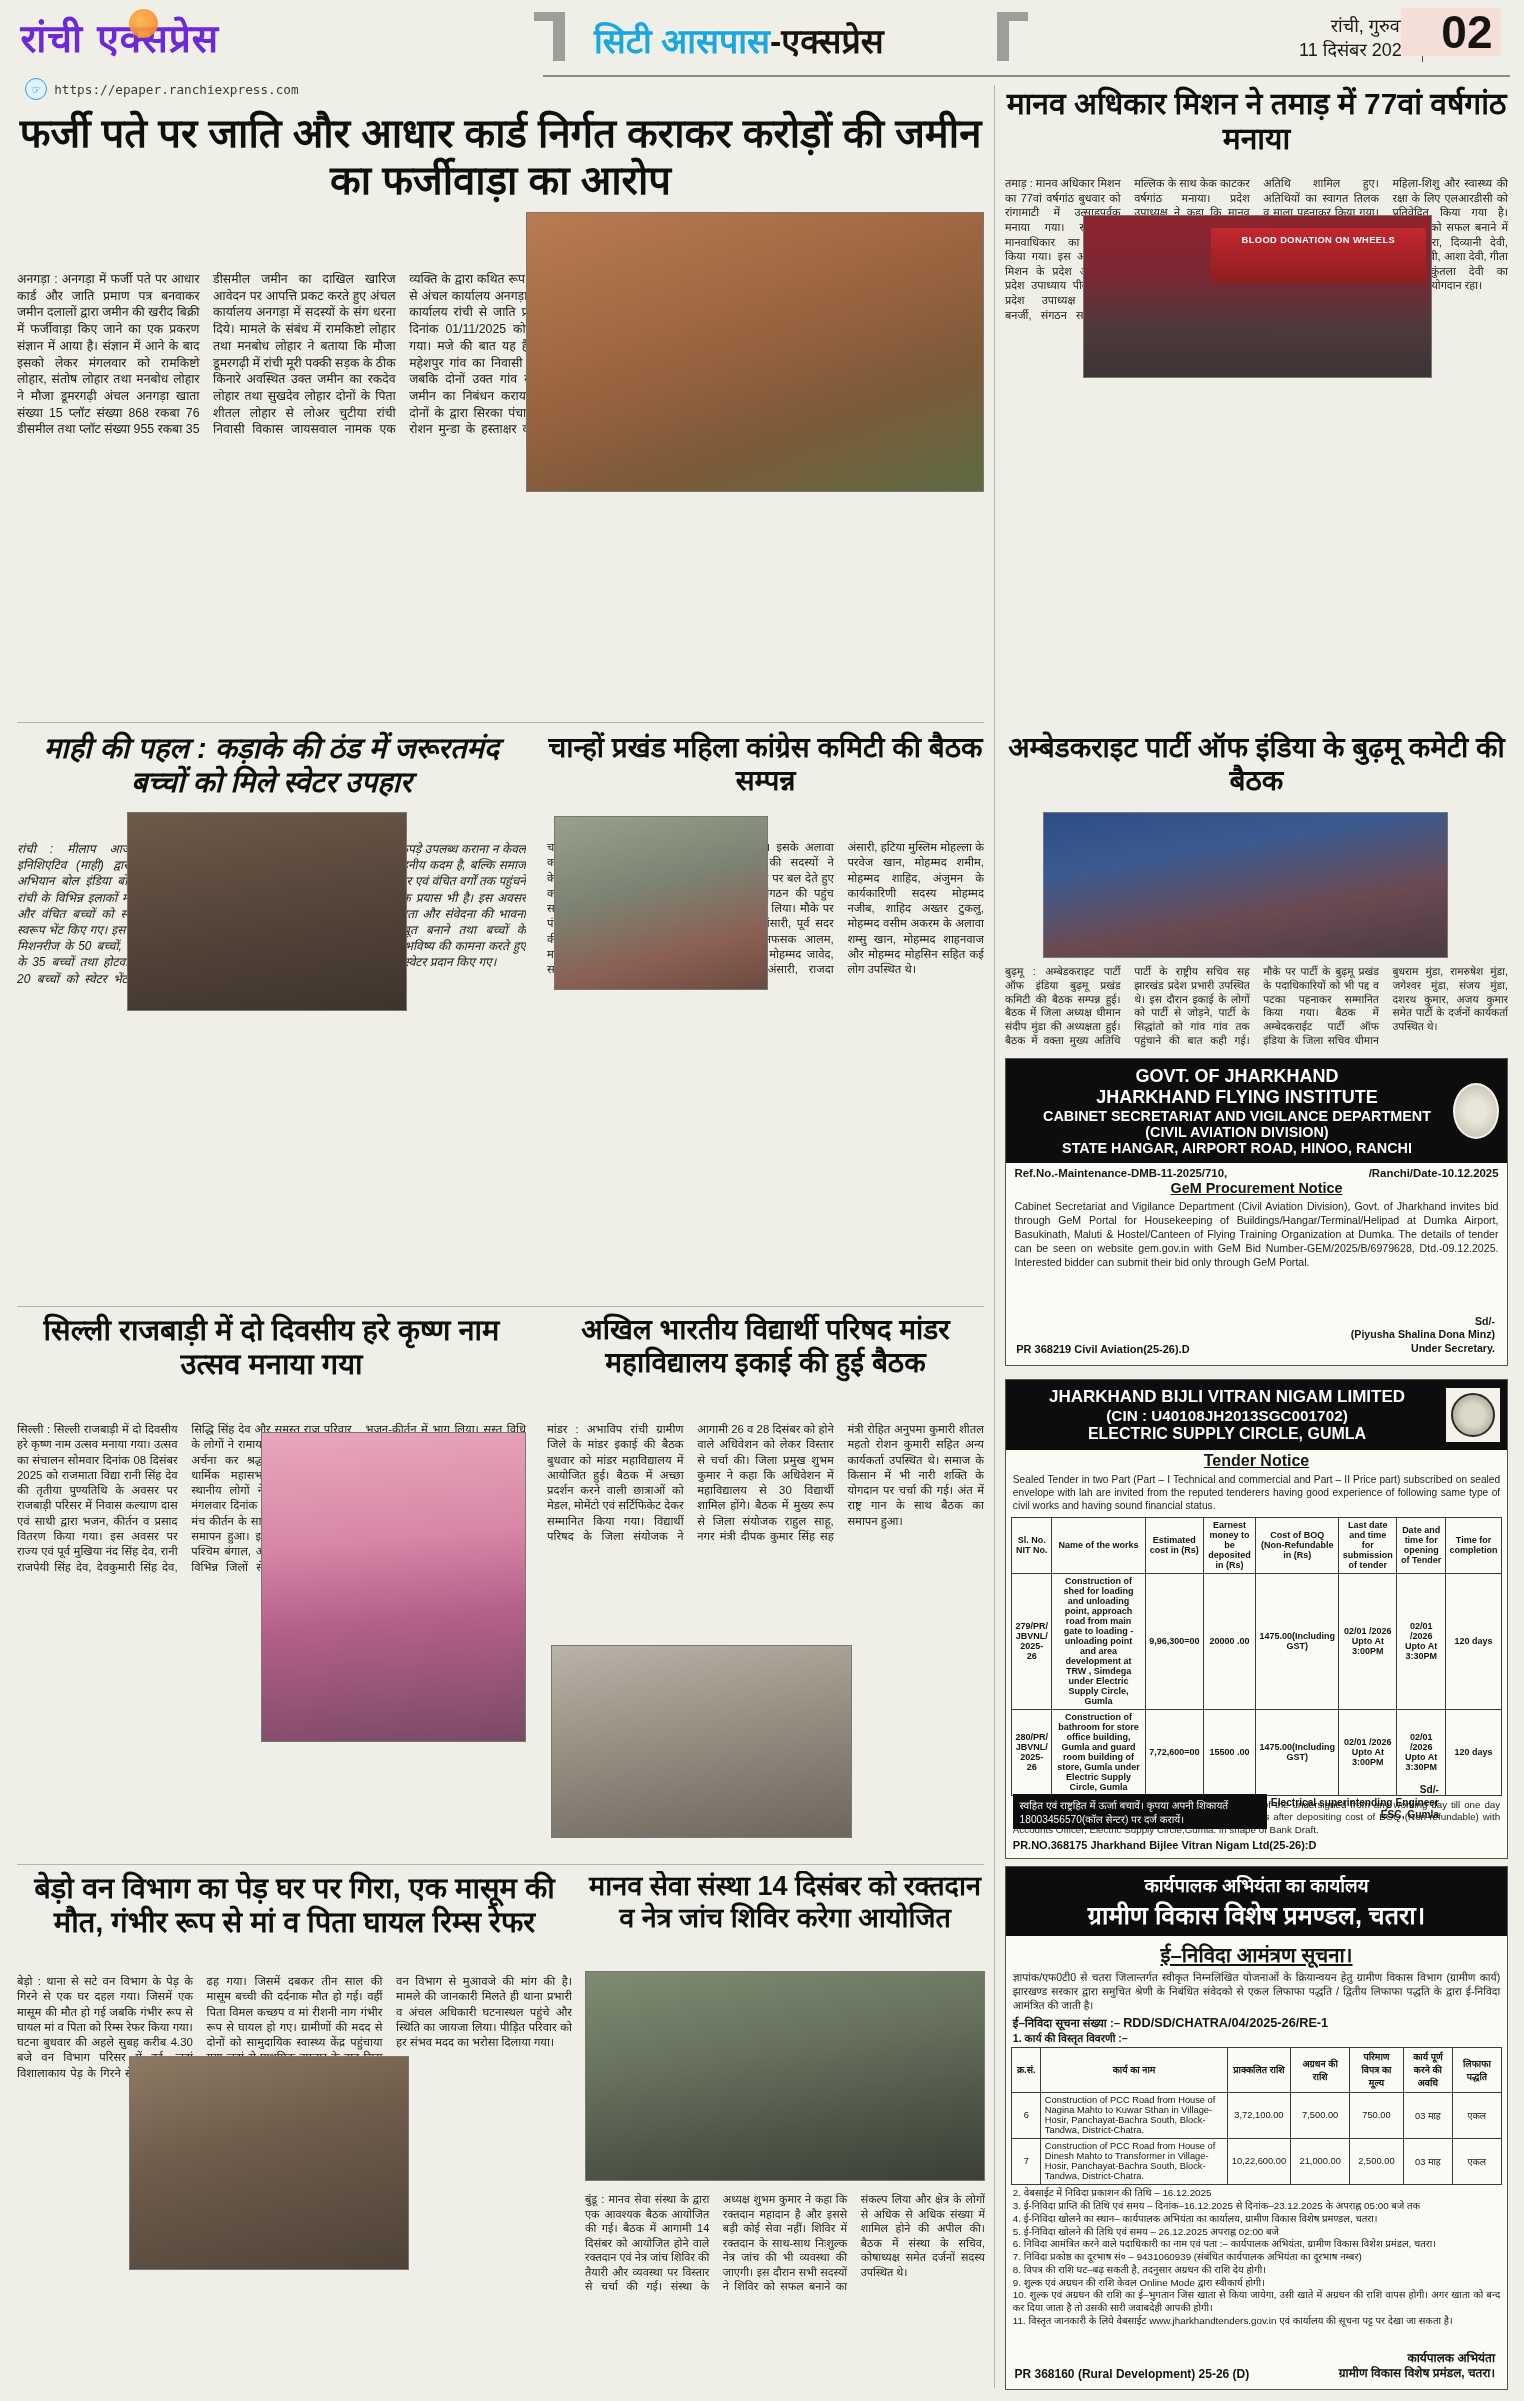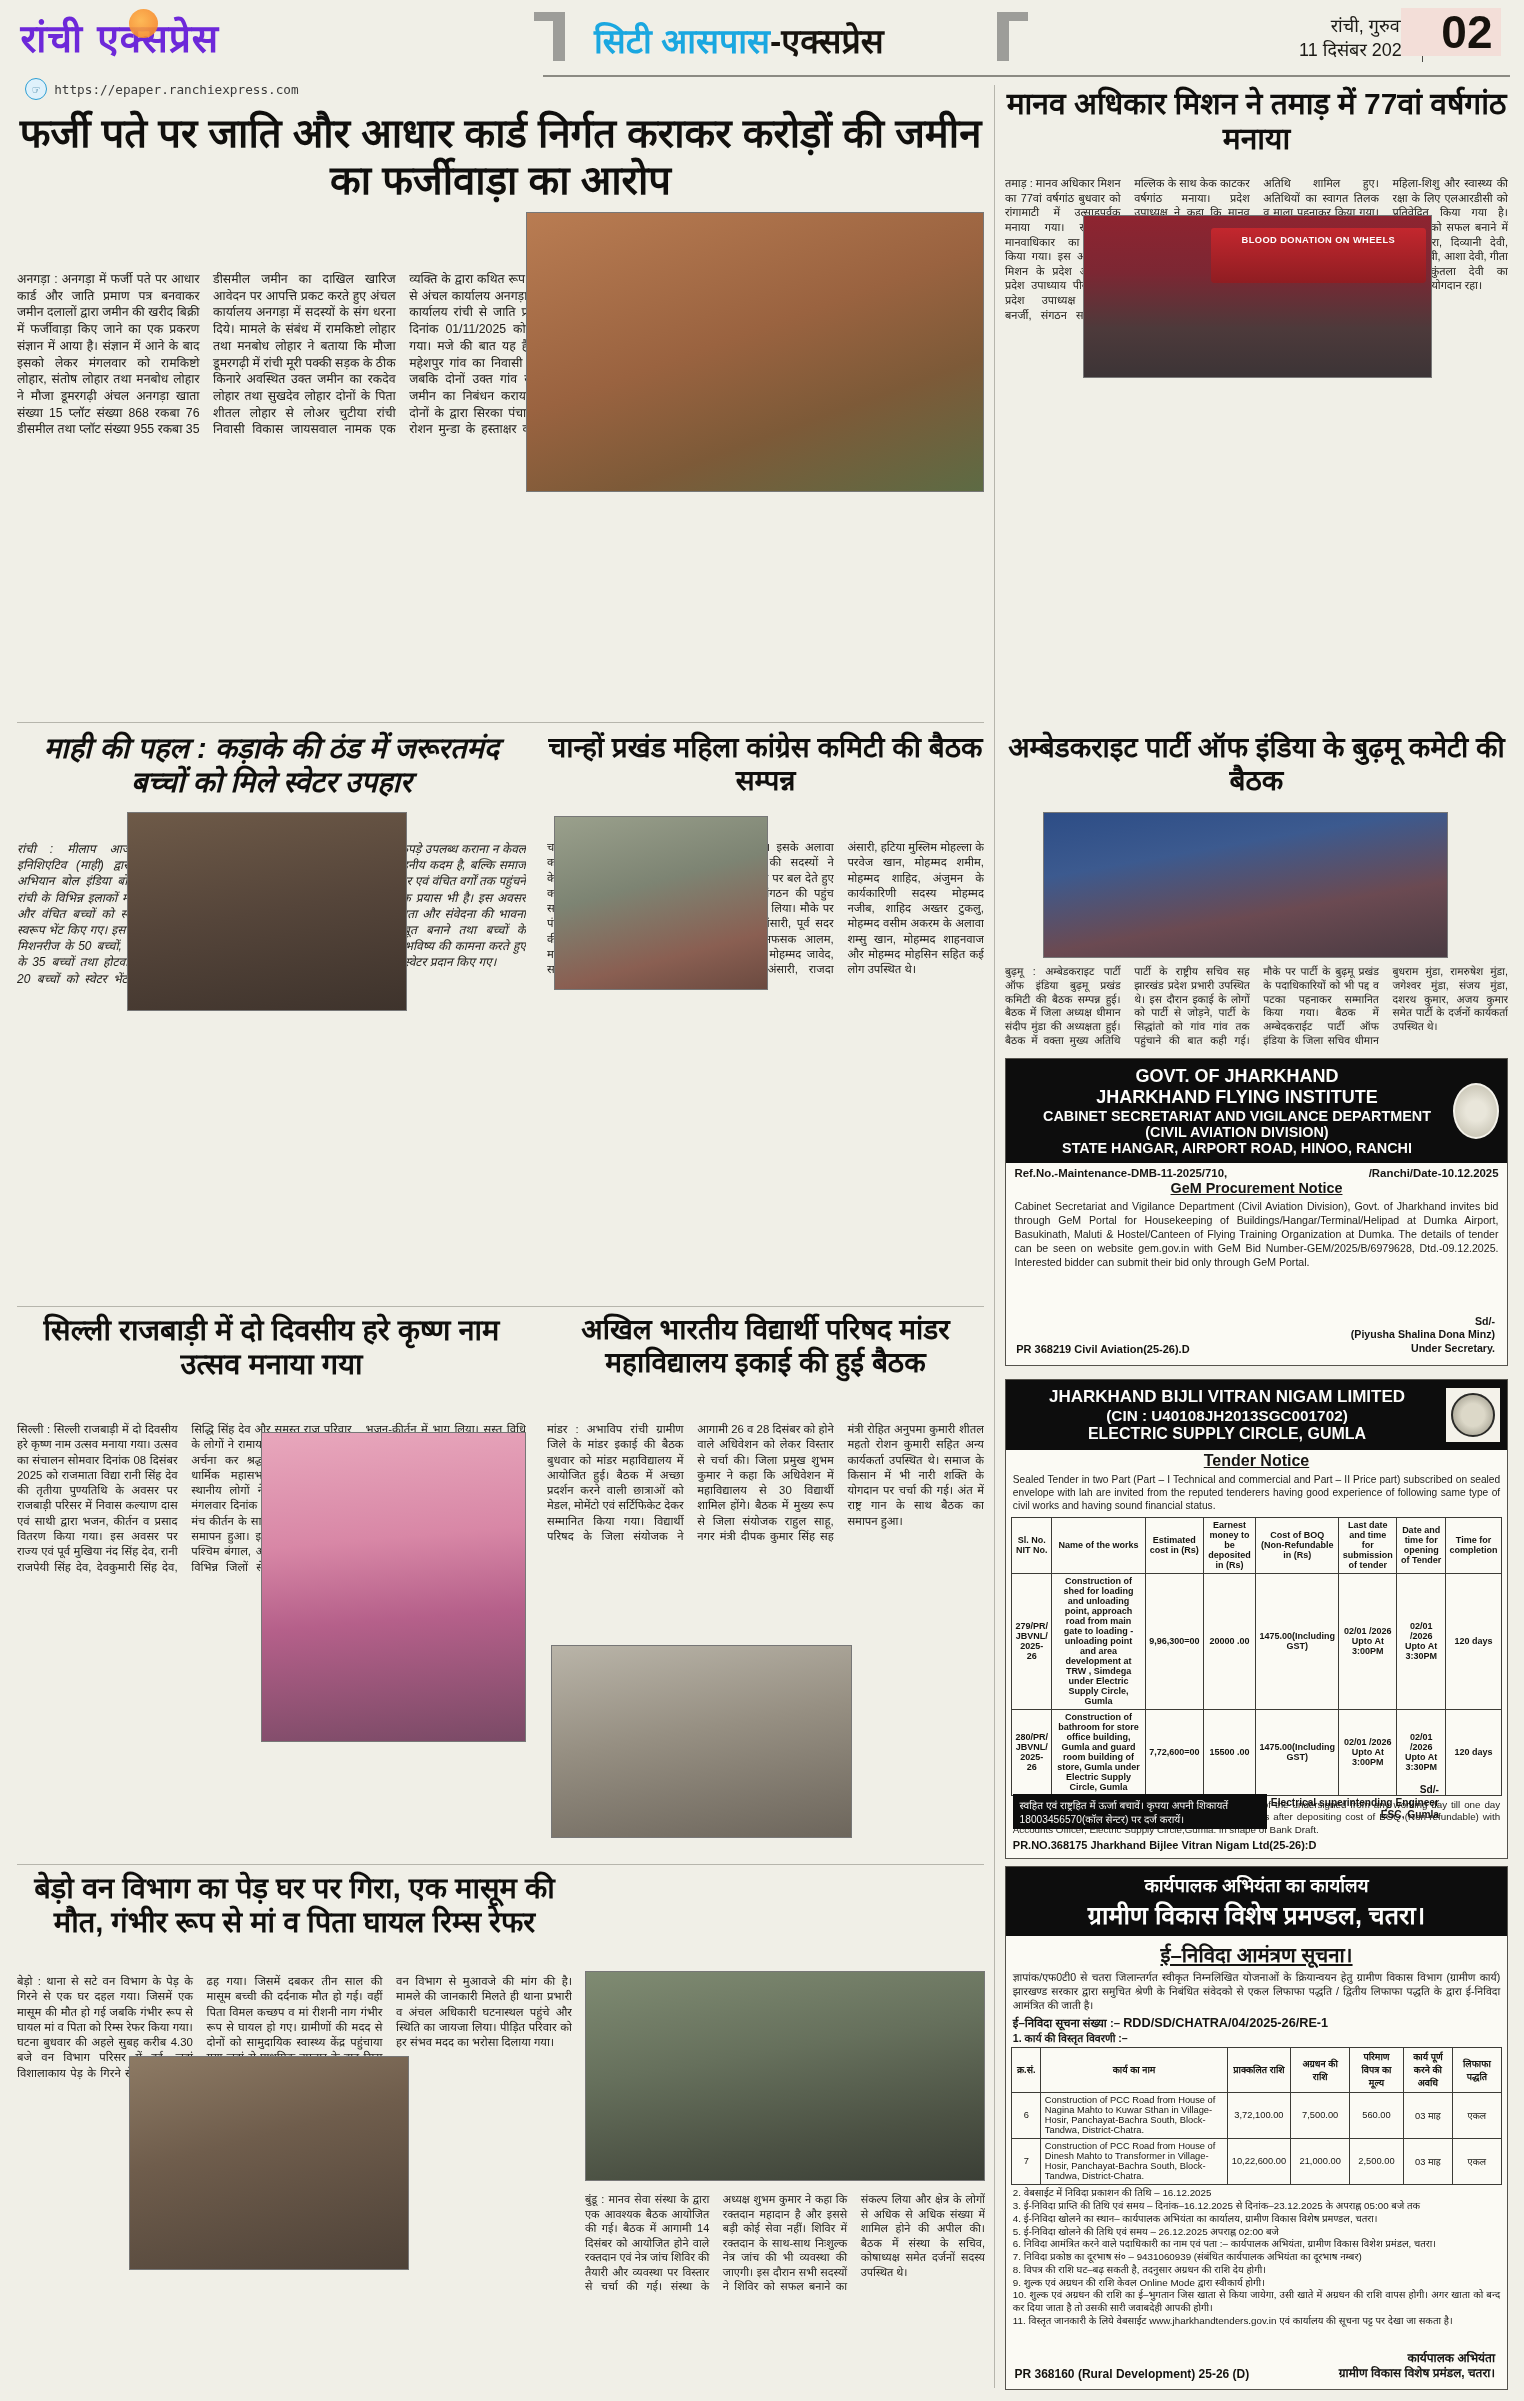--- a/index.html
+++ b/index.html
@@ -209,20 +209,21 @@
 
   <div class="hrule" style="left:17px;top:1864px;width:967px;height:0.8px;background:#b6b5ac;"></div>
 
   <div class="article" style="left:17px;top:1871px;width:555px;height:524px;">
     <div class="headline" style="font-size:29px;">बेड़ो वन विभाग का पेड़ घर पर गिरा, एक मासूम की मौत, गंभीर रूप से मां व पिता घायल रिम्स रेफर</div>
     <div class="body-cols" style="columns:3;font-size:11.4px;line-height:1.34;position:absolute;top:103px;left:0;width:555px;height:421px;">बेड़ो : थाना से सटे वन विभाग के पेड़ के गिरने से एक घर दहल गया। जिसमें एक मासूम की मौत हो गई जबकि गंभीर रूप से घायल मां व पिता को रिम्स रेफर किया गया। घटना बुधवार की अहले सुबह करीब 4.30 बजे वन विभाग परिसर में हुई, जहां विशालाकाय पेड़ के गिरने से घर का मलबा ढह गया। जिसमें दबकर तीन साल की मासूम बच्ची की दर्दनाक मौत हो गई। वहीं पिता विमल कच्छप व मां रीशनी नाग गंभीर रूप से घायल हो गए। ग्रामीणों की मदद से दोनों को सामुदायिक स्वास्थ्य केंद्र पहुंचाया गया जहां से प्राथमिक उपचार के बाद रिम्स रेफर कर दिया गया। मृतका के परिजनों ने वन विभाग से मुआवजे की मांग की है। मामले की जानकारी मिलते ही थाना प्रभारी व अंचल अधिकारी घटनास्थल पहुंचे और स्थिति का जायजा लिया। पीड़ित परिवार को हर संभव मदद का भरोसा दिलाया गया।</div>
     <div class="photo" style="left:112px;top:185px;width:280px;height:214px;background:linear-gradient(165deg,#8d7a64 0%,#6f5d4c 40%,#4e4238 100%);"></div>
   </div>
 
   <div class="article" style="left:585px;top:1871px;width:400px;height:524px;">
+    <div class="headline" style="font-size:27px;">मानव सेवा संस्था 14 दिसंबर को रक्तदान व नेत्र जांच शिविर करेगा आयोजित</div>
     <div class="photo" style="left:0;top:100px;width:400px;height:210px;background:linear-gradient(170deg,#7f8b72 0%,#66705c 40%,#4c5244 75%,#3b3f36 100%);"></div>
     <div class="body-cols" style="columns:3;font-size:11px;line-height:1.32;position:absolute;top:321px;left:0;width:400px;height:204px;">बुंडू : मानव सेवा संस्था के द्वारा एक आवश्यक बैठक आयोजित की गई। बैठक में आगामी 14 दिसंबर को आयोजित होने वाले रक्तदान एवं नेत्र जांच शिविर की तैयारी और व्यवस्था पर विस्तार से चर्चा की गई। संस्था के अध्यक्ष शुभम कुमार ने कहा कि रक्तदान महादान है और इससे बड़ी कोई सेवा नहीं। शिविर में रक्तदान के साथ-साथ निःशुल्क नेत्र जांच की भी व्यवस्था की जाएगी। इस दौरान सभी सदस्यों ने शिविर को सफल बनाने का संकल्प लिया और क्षेत्र के लोगों से अधिक से अधिक संख्या में शामिल होने की अपील की। बैठक में संस्था के सचिव, कोषाध्यक्ष समेत दर्जनों सदस्य उपस्थित थे।</div>
   </div>
 
   <div class="noticebox" style="left:1005px;top:1866px;width:503px;height:524px;border:1.3px solid #55534d;">
     <div class="nb-black" style="padding:5.1px 8.5px;">
       <div style="font-size:18.7px;">कार्यपालक अभियंता का कार्यालय</div>
       <div style="font-size:25px;">ग्रामीण विकास विशेष प्रमण्डल, चतरा।</div>
     </div>
     <div class="notice-title" style="font-size:20.4px;margin-top:3.4px;">ई–निविदा आमंत्रण सूचना।</div>
@@ -243,21 +244,21 @@
           <th style="width:10%;">कार्य पूर्ण करने की अवधि</th>
           <th style="width:10%;">लिफाफा पद्धति</th>
         </tr>
       </thead>
       <tbody>
         <tr>
           <td>6</td>
           <td style="text-align:left;">Construction of PCC Road from House of Nagina Mahto to Kuwar Sthan in Village-Hosir, Panchayat-Bachra South, Block-Tandwa, District-Chatra.</td>
           <td>3,72,100.00</td>
           <td>7,500.00</td>
-          <td>560.00</td>
+          <td>750.00</td>
           <td>03 माह</td>
           <td>एकल</td>
         </tr>
         <tr>
           <td>7</td>
           <td style="text-align:left;">Construction of PCC Road from House of Dinesh Mahto to Transformer in Village-Hosir, Panchayat-Bachra South, Block-Tandwa, District-Chatra.</td>
           <td>10,22,600.00</td>
           <td>21,000.00</td>
           <td>2,500.00</td>
           <td>03 माह</td>

